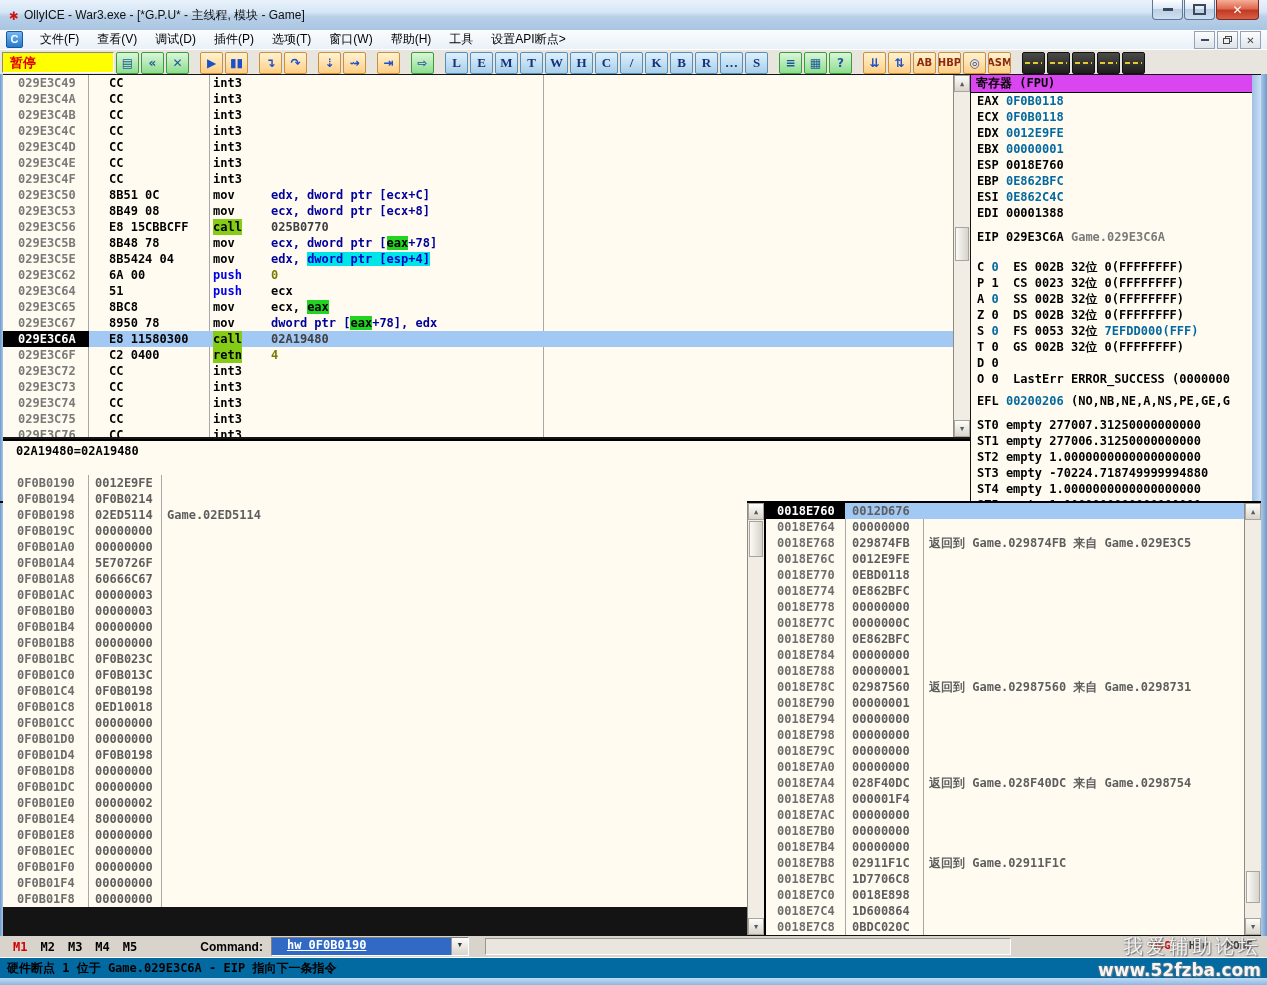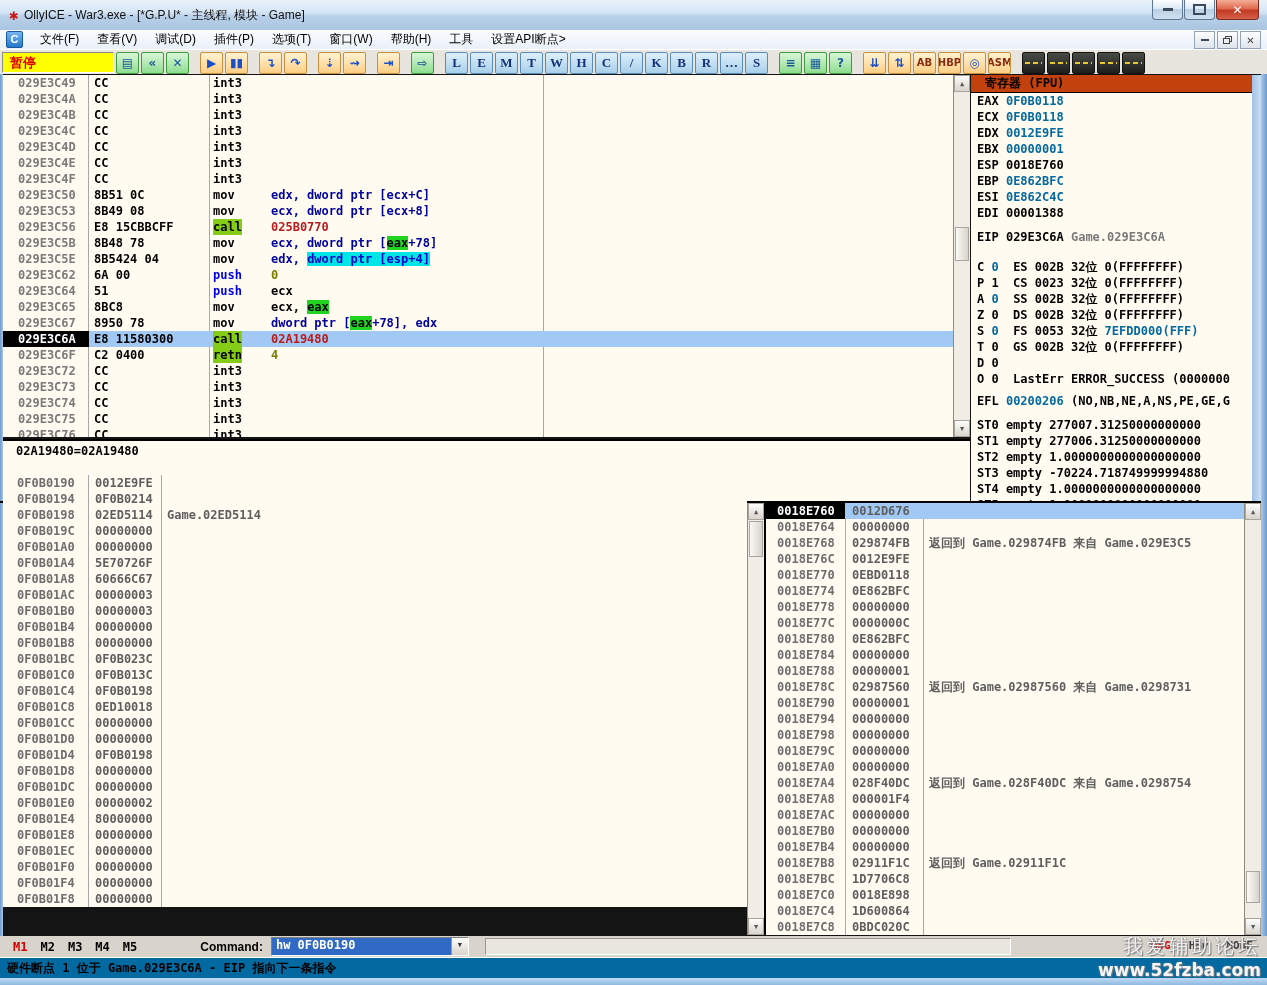--- a/index.html
+++ b/index.html
@@ -54,41 +54,41 @@
   .frame-left{position:absolute;left:0;top:74px;width:3px;height:904px;background:linear-gradient(90deg,#6E9AC9,#A9C8E8);}
   .frame-right{position:absolute;left:1261px;top:74px;width:6px;height:904px;background:linear-gradient(90deg,#A9C8E8,#6E9AC9);}
   .pane{position:absolute;background:#FFFBF0;overflow:hidden;font:bold 12px "DejaVu Sans Mono",monospace;}
   .vline{position:absolute;top:0;bottom:0;width:1px;background:#A8A8A8;}
   
   #disasm{left:3px;top:75px;width:950px;height:362px;}
   .drow{position:relative;height:16px;line-height:16px;white-space:pre;}
   .drow.sel{background:#A2C8F4;}
   .daddr{position:absolute;left:0;top:0;bottom:0;width:86px;padding-left:15px;color:#7A7A7A;box-sizing:border-box;}
   .drow.sel .daddr{background:#000;color:#FFF;}
-  .dhex{position:absolute;left:91px;color:#000;}
+  .dhex{position:absolute;left:106px;color:#000;}
   .dmn{position:absolute;left:210px;}
   .dops{position:absolute;left:268px;}
-  .c-k{color:#000;} .c-b{color:#00009B;} .c-r{color:#b91c1c;} .c-y{color:#7B7B00;}
+  .c-k{color:#000;} .c-b{color:#00009B;} .c-r{color:#404040;} .c-y{color:#7B7B00;}
   .c-red{color:#0369a1;} .c-gy{color:#7A7A7A;} .c-bl{color:#0000E8;}
   .c-cy{background:#84cc16;color:#000;} .c-cyb{background:#00E6E6;color:#0000C8;}
   .c-g{background:#22D422;color:#000;}
   
   .vscroll{position:absolute;width:17px;background:#F1EDE5;border-left:1px solid #8F8B83;box-sizing:border-box;}
   .sb-btn{position:absolute;left:0;right:0;height:15px;background:linear-gradient(#FDFDFB,#D8D4CC);
     border:1px solid #A9A59D;color:#5A5A5A;font-size:7px;display:flex;align-items:center;justify-content:center;}
   .sb-btn.bottom{bottom:0;}
   .sb-thumb{position:absolute;left:1px;right:1px;background:linear-gradient(90deg,#FBFAF7,#D7D3CB);
     border:1px solid #A9A59D;}
   #dis-scroll{left:953px;top:75px;height:362px;}
   #dump-scroll{left:747px;top:503px;height:432px;}
   #stack-scroll{left:1244px;top:503px;height:432px;}
   
   #regs{left:971px;top:75px;width:281px;height:426px;}
-  .reg-header{height:17px;line-height:17px;background:#c2410c;border-bottom:1px solid #000;
-    padding-left:14px;color:#000;}
+  .reg-header{height:17px;line-height:17px;background:#d946ef;border-bottom:1px solid #000;
+    padding-left:5px;color:#000;}
   .reg-line{height:16px;line-height:16px;padding-left:6px;white-space:pre;}
   #regs-scroll{position:absolute;left:1252px;top:75px;width:9px;height:426px;
     background:linear-gradient(90deg,#9FC0E4,#CBE0F6);}
   
   #info{left:3px;top:439px;width:967px;height:62px;border-top:2px solid #000;box-sizing:border-box;
     padding:3px 0 0 13px;color:#000;}
   .hsep{position:absolute;left:0px;top:501px;width:1261px;height:2px;background:#000;}
   .vsep2{position:absolute;left:764px;top:503px;width:2px;height:432px;background:#000;}
   
   #dump{left:3px;top:475px;width:744px;height:432px;}
@@ -104,21 +104,21 @@
   .sval{position:absolute;left:86px;color:#5E5E5E;}
   .scm{position:absolute;left:163px;color:#5E5E5E;}
   
   #cmdbar{position:absolute;left:0;top:936px;width:1267px;height:21px;background:#D8D4CC;
     display:flex;align-items:center;font:bold 12px "DejaVu Sans Mono",monospace;}
   .mtab{margin-left:13px;color:#000;}
   .mtab.active{color:#D40000;}
   .cmd-label{margin-left:63px;font:bold 12px "Liberation Sans",sans-serif;color:#000;}
   .combo{margin-left:8px;width:196px;height:17px;background:#FFF;display:flex;
     border:1px solid;border-color:#808080 #FFF #FFF #808080;}
-  .combo-val{flex:1;background:#316AC5;color:#FFF;padding:0 4px;line-height:15px;overflow:hidden;}
+  .combo-val{flex:1;background:#316AC5;color:#FFF;padding:0 15px;line-height:15px;overflow:hidden;text-decoration:underline;}
   .combo-drop{width:16px;background:linear-gradient(#FDFDFB,#D8D4CC);border-left:1px solid #999;
     text-align:center;font-size:7px;line-height:15px;color:#333;}
   .long-field{margin-left:16px;width:526px;height:17px;background:#E9E6DF;
     border:1px solid;border-color:#9B978F #FFF #FFF #9B978F;box-sizing:border-box;}
   .inds{position:absolute;right:14px;top:3px;display:flex;gap:18px;font:bold 11px "DejaVu Sans Mono",monospace;color:#3A3A3A;}
   .ind.red{color:#D40000;}
   #statusbar{position:absolute;left:0;top:957px;width:1267px;height:21px;background:#0369a1;
     border-top:1px solid #FFF;font:bold 12px/20px "DejaVu Sans Mono",monospace;color:#000;
     padding-left:7px;box-sizing:border-box;}
   .frame-bottom{position:absolute;left:0;top:978px;width:1267px;height:7px;

